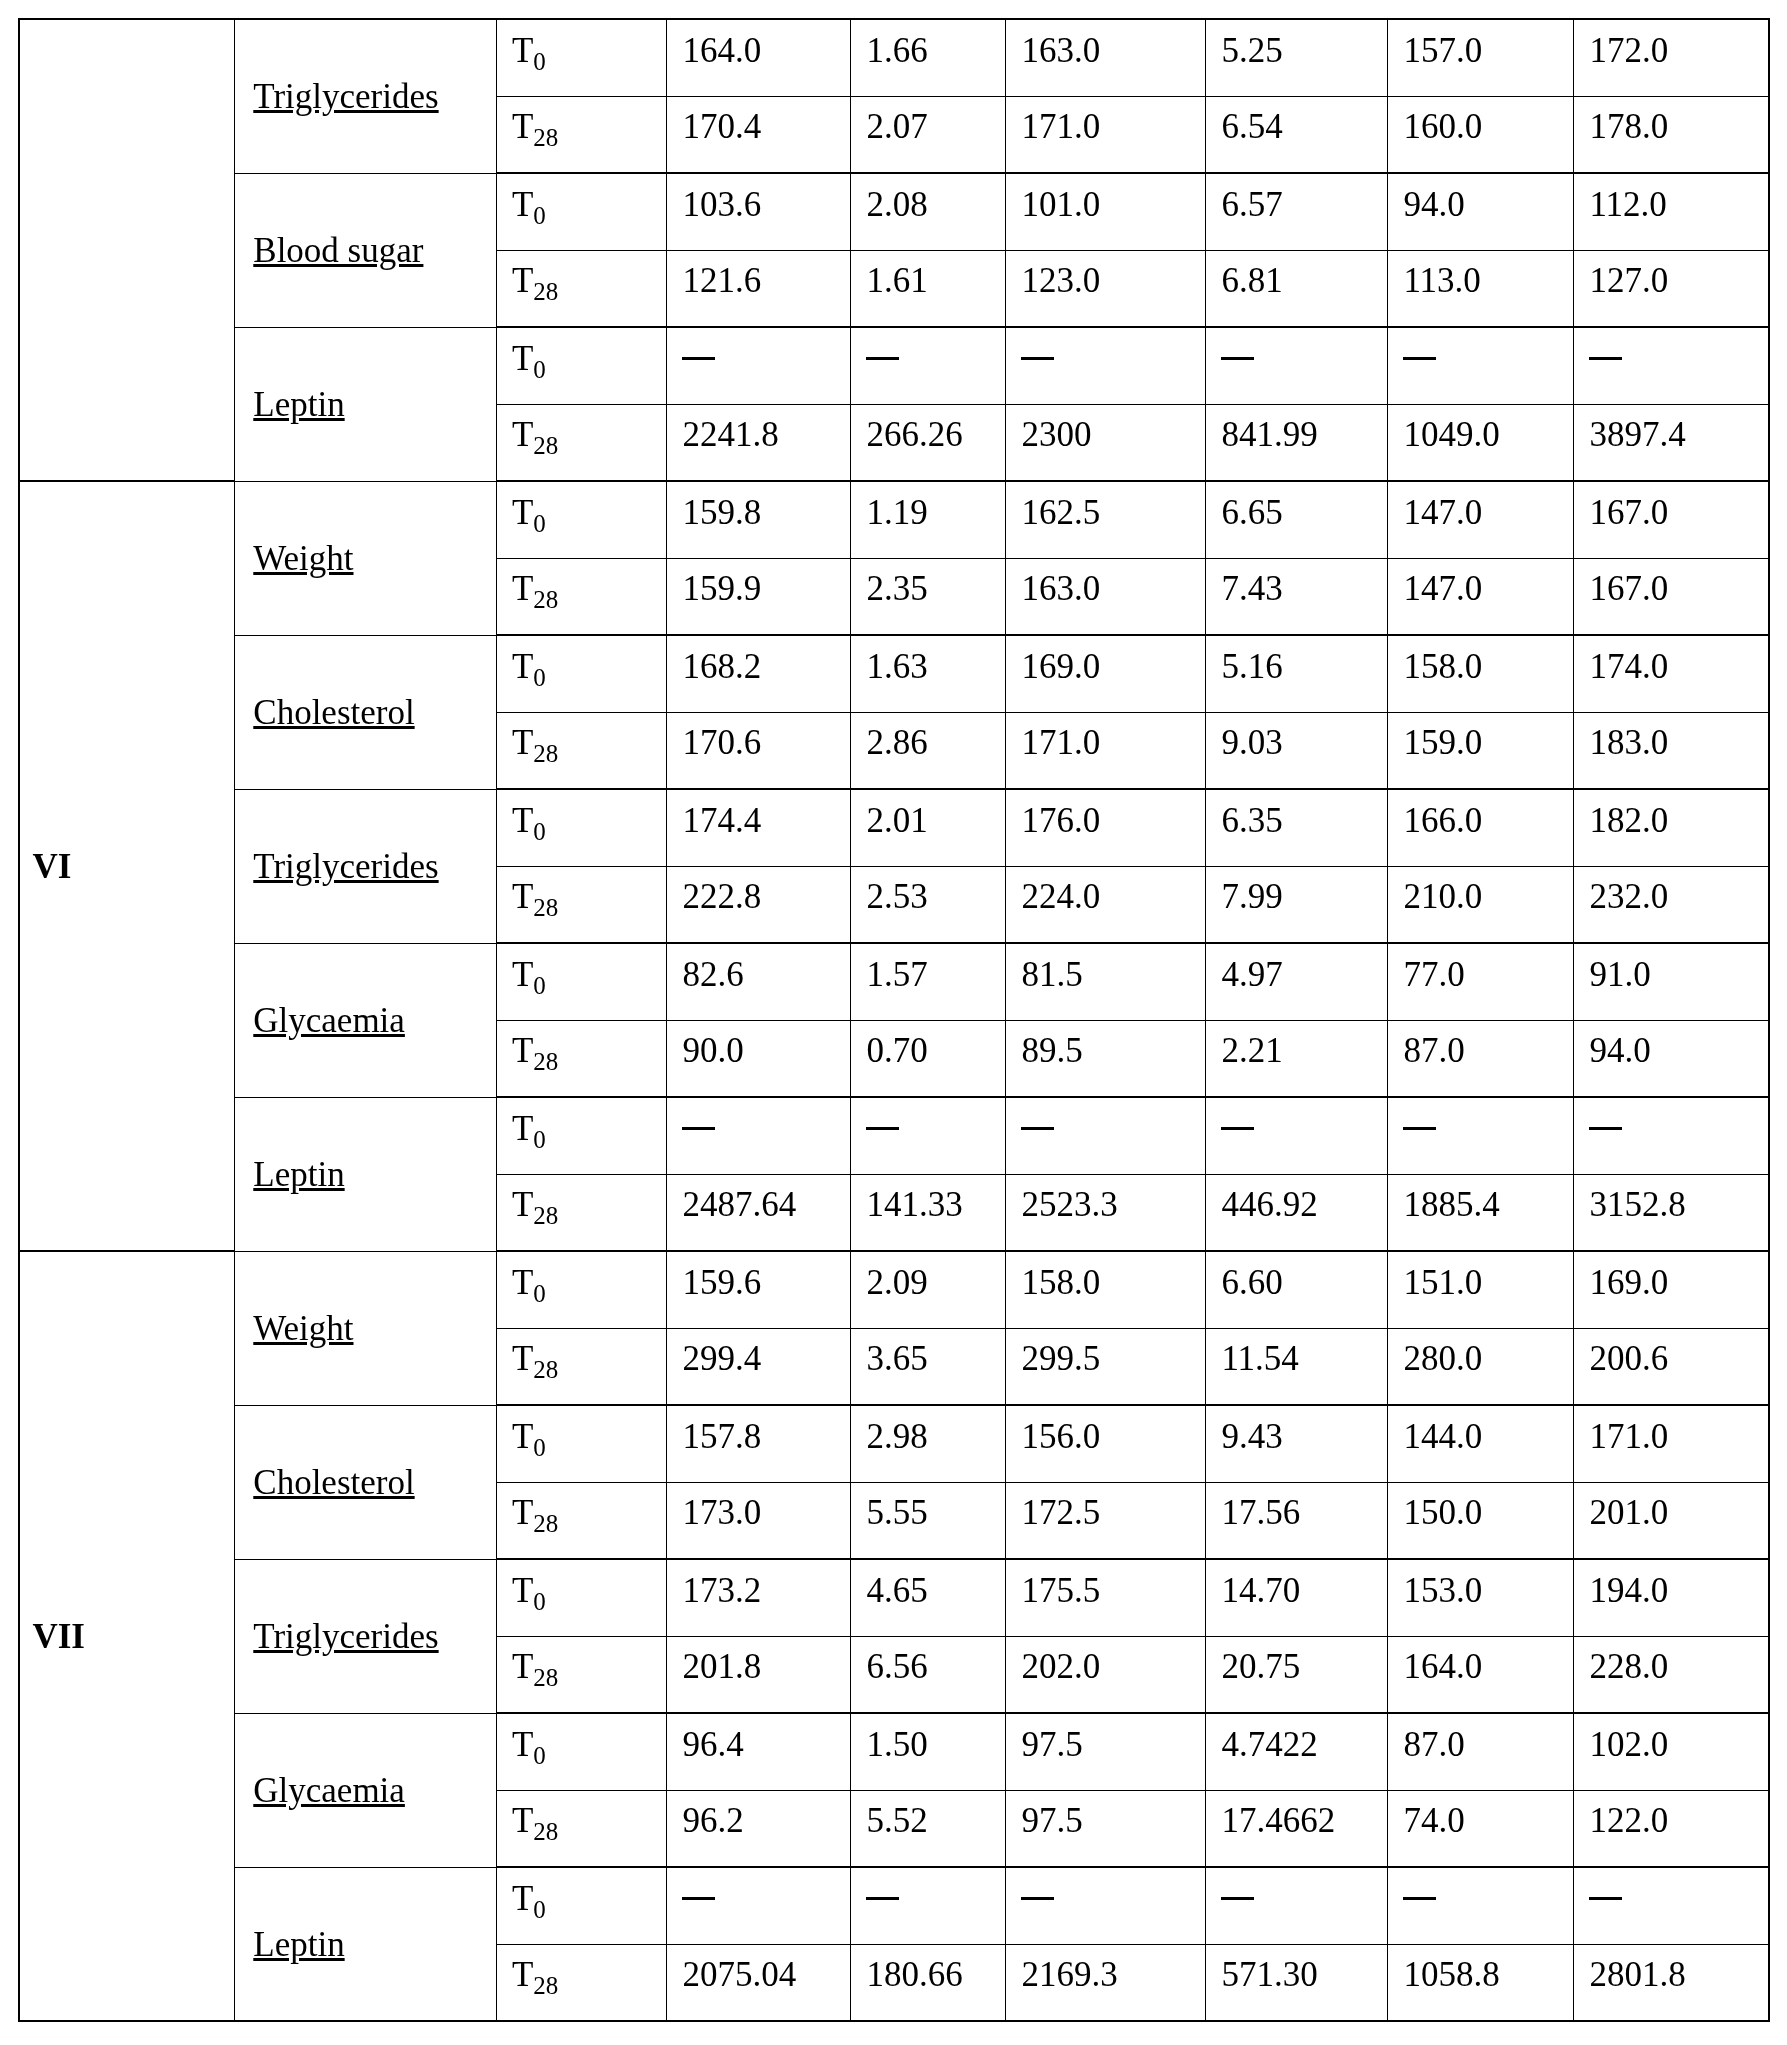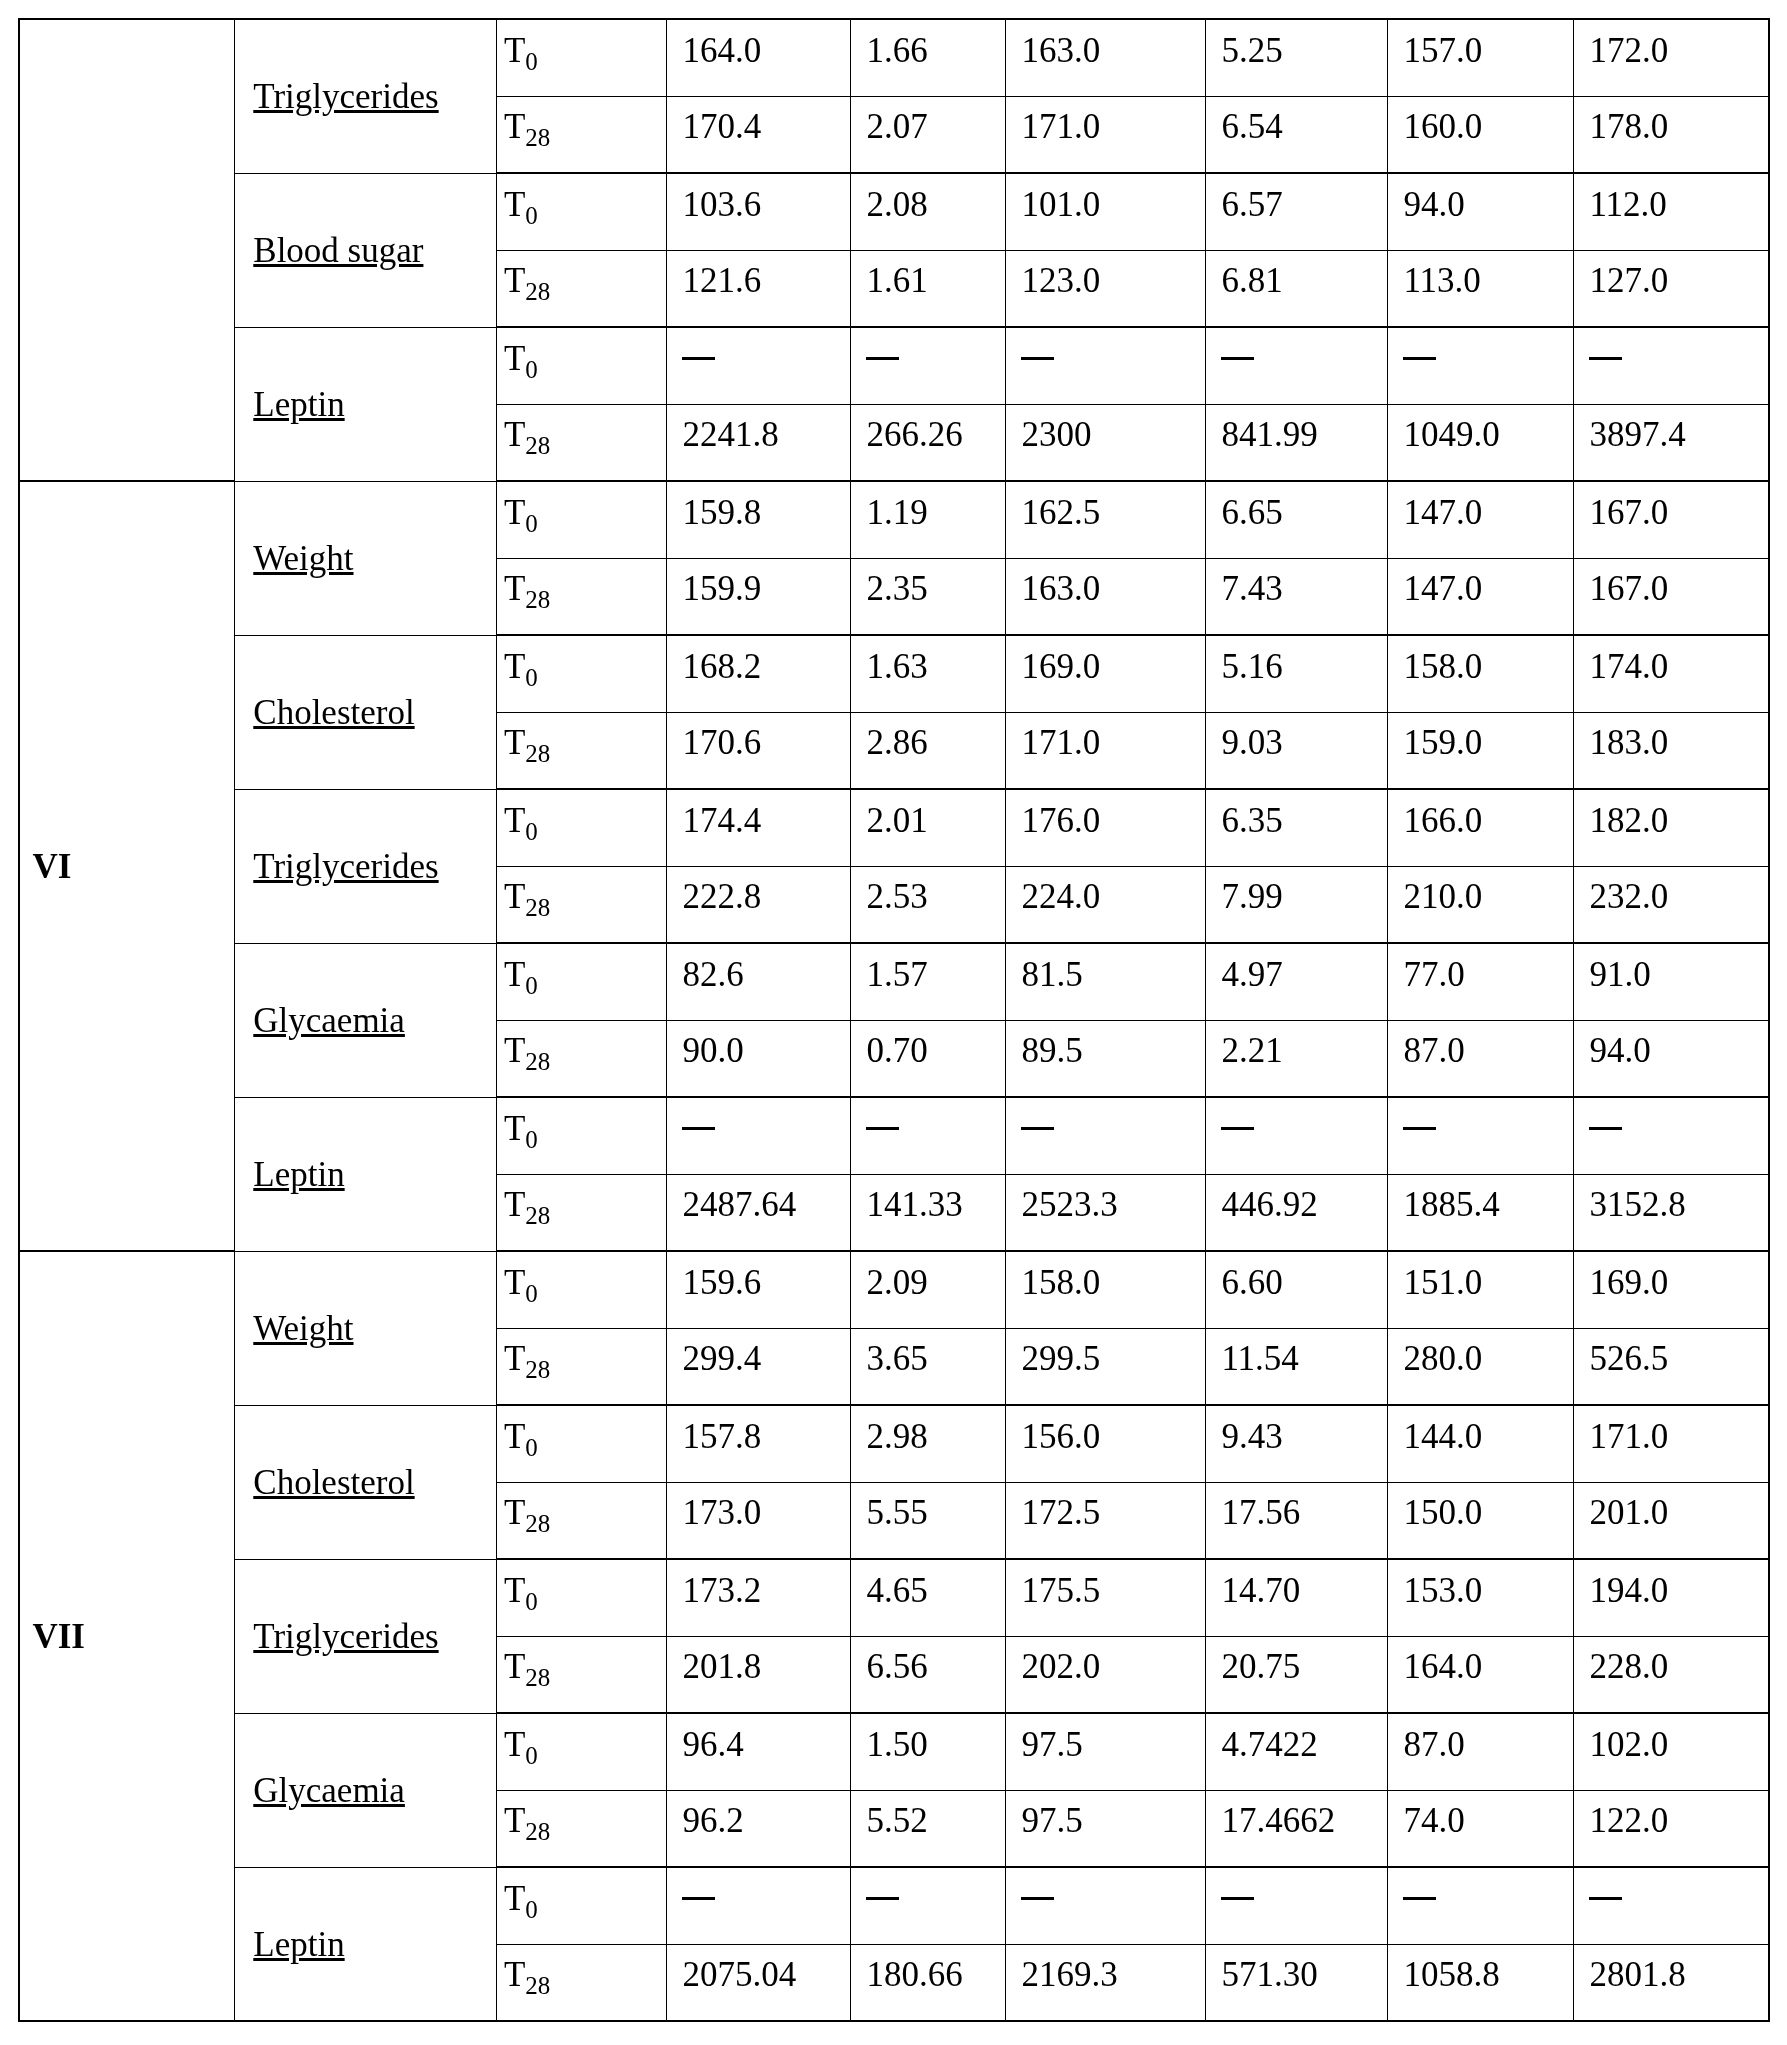--- a/index.html
+++ b/index.html
@@ -31,21 +31,21 @@
     padding-left: 12px;
     border-bottom: 2.9px solid #000;
   }
   .tbl td.param {
     vertical-align: middle;
     padding-top: 0;
     padding-left: 18.4px;
     text-decoration: underline;
   }
   .tbl tr.last-sub td { border-bottom-width: 2.5px; }
-  .tbl td.time { padding-left: 7px; }
+  .tbl td.time { padding-left: 15px; }
   .tbl td.time sub { font-size: 25px; vertical-align: -8.2px; line-height: 0; }
   .dash { display: inline-block; width: 33px; height: 2.9px; background: #000; vertical-align: middle; position: relative; top: -3.3px; }
   col.c-grp { width: 215px; }
   col.c-param { width: 262px; }
   col.c-time { width: 170px; }
   col.c-v1 { width: 184px; }
   col.c-v2 { width: 155px; }
   col.c-v3 { width: 200px; }
   col.c-v4 { width: 182px; }
   col.c-v5 { width: 186px; }
@@ -232,21 +232,21 @@
         <td>151.0</td>
         <td>169.0</td>
       </tr>
       <tr class="last-sub">
         <td class="time"><span>T</span><sub>28</sub></td>
         <td>299.4</td>
         <td>3.65</td>
         <td>299.5</td>
         <td>11.54</td>
         <td>280.0</td>
-        <td>526.5</td>
+        <td>200.6</td>
       </tr>
       <tr>
         <td class="param" rowspan="2">Cholesterol</td>
         <td class="time"><span>T</span><sub>0</sub></td>
         <td>157.8</td>
         <td>2.98</td>
         <td>156.0</td>
         <td>9.43</td>
         <td>144.0</td>
         <td>171.0</td>

